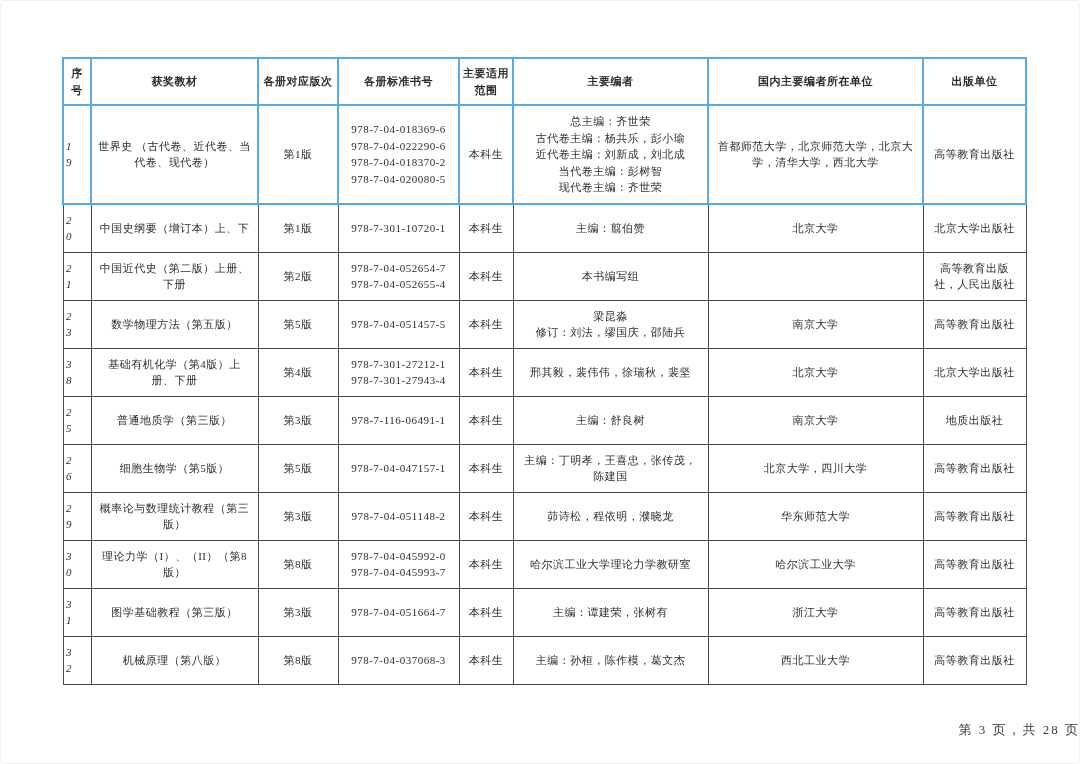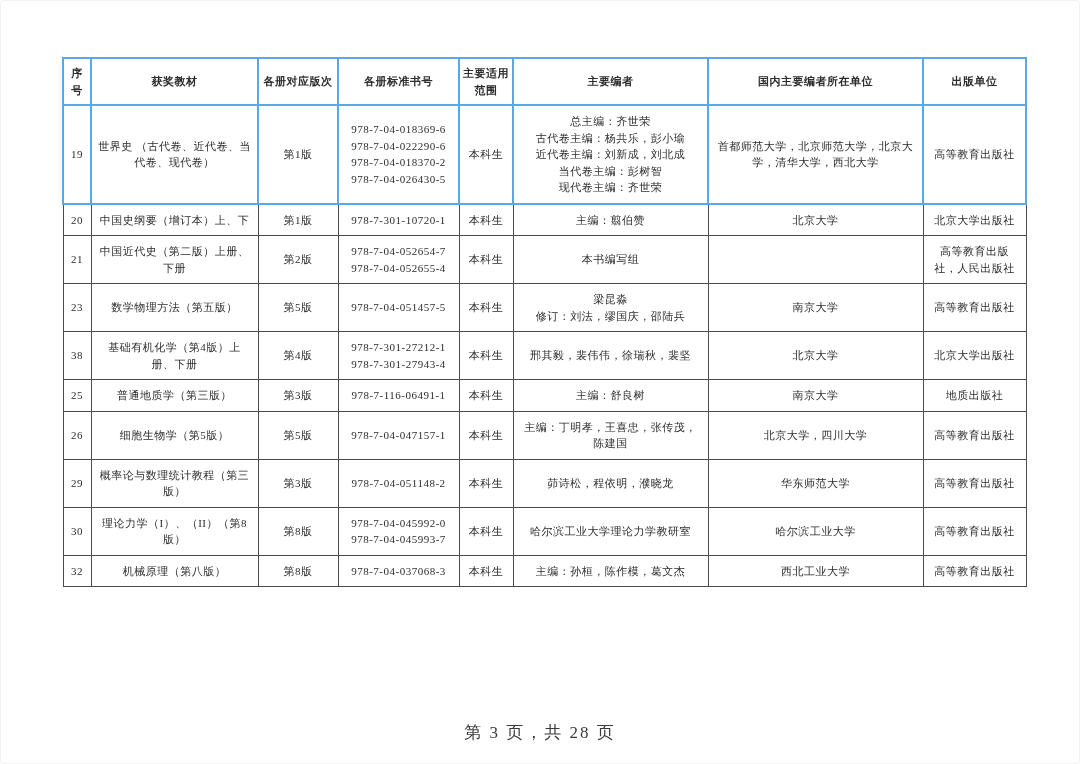--- a/index.html
+++ b/index.html
@@ -47,28 +47,28 @@
   td {
     padding: 7px 6px;
     white-space: pre-line;
   }
   
   thead th, tr.hl td {
     border: 2px solid #57a9ea;
   }
   .c-center { text-align: center; }
   .c-left   { text-align: center; }
-  td.col-0  { padding-left: 1px; padding-right: 1px; }
+  td.col-0  { padding-left: 1px; padding-right: 17px; font-style: italic; }
   .footer {
     position: absolute;
     left: 0;
     width: 100%;
     top: 721px;
-    text-align: center;
-    font-size: 17px;
+    text-align: right;
+    font-size: 13px;
     letter-spacing: 2px;
     color: #3a3a3a;
   }
 </style>
 </head>
 <body>
 
 <div class="page">
 
   <table class="awards">
@@ -95,21 +95,21 @@
         </tr>
     </thead>
     <tbody>
         <tr class="hl">
     <td class="col-0 c-center">19</td>
     <td class="col-1 c-left">世界史 （古代卷、近代卷、当代卷、现代卷）</td>
     <td class="col-2 c-center">第1版</td>
     <td class="col-3 c-center">978-7-04-018369-6
 978-7-04-022290-6
 978-7-04-018370-2
-978-7-04-026430-5</td>
+978-7-04-020080-5</td>
     <td class="col-4 c-center">本科生</td>
     <td class="col-5 c-left">总主编：齐世荣
 古代卷主编：杨共乐，彭小瑜
 近代卷主编：刘新成，刘北成
 当代卷主编：彭树智
 现代卷主编：齐世荣</td>
     <td class="col-6 c-left">首都师范大学，北京师范大学，北京大学，清华大学，西北大学</td>
     <td class="col-7 c-center">高等教育出版社</td>
   </tr>
         <tr>
@@ -190,20 +190,30 @@
     <td class="col-1 c-left">理论力学（I）、（II）（第8版）</td>
     <td class="col-2 c-center">第8版</td>
     <td class="col-3 c-center">978-7-04-045992-0
 978-7-04-045993-7</td>
     <td class="col-4 c-center">本科生</td>
     <td class="col-5 c-left">哈尔滨工业大学理论力学教研室</td>
     <td class="col-6 c-left">哈尔滨工业大学</td>
     <td class="col-7 c-center">高等教育出版社</td>
   </tr>
         <tr>
+    <td class="col-0 c-center">31</td>
+    <td class="col-1 c-left">图学基础教程（第三版）</td>
+    <td class="col-2 c-center">第3版</td>
+    <td class="col-3 c-center">978-7-04-051664-7</td>
+    <td class="col-4 c-center">本科生</td>
+    <td class="col-5 c-left">主编：谭建荣，张树有</td>
+    <td class="col-6 c-left">浙江大学</td>
+    <td class="col-7 c-center">高等教育出版社</td>
+  </tr>
+        <tr>
     <td class="col-0 c-center">32</td>
     <td class="col-1 c-left">机械原理（第八版）</td>
     <td class="col-2 c-center">第8版</td>
     <td class="col-3 c-center">978-7-04-037068-3</td>
     <td class="col-4 c-center">本科生</td>
     <td class="col-5 c-left">主编：孙桓，陈作模，葛文杰</td>
     <td class="col-6 c-left">西北工业大学</td>
     <td class="col-7 c-center">高等教育出版社</td>
   </tr>
       </tbody>

